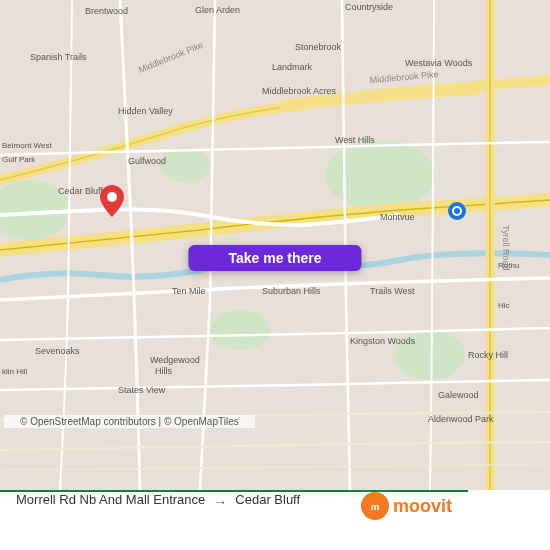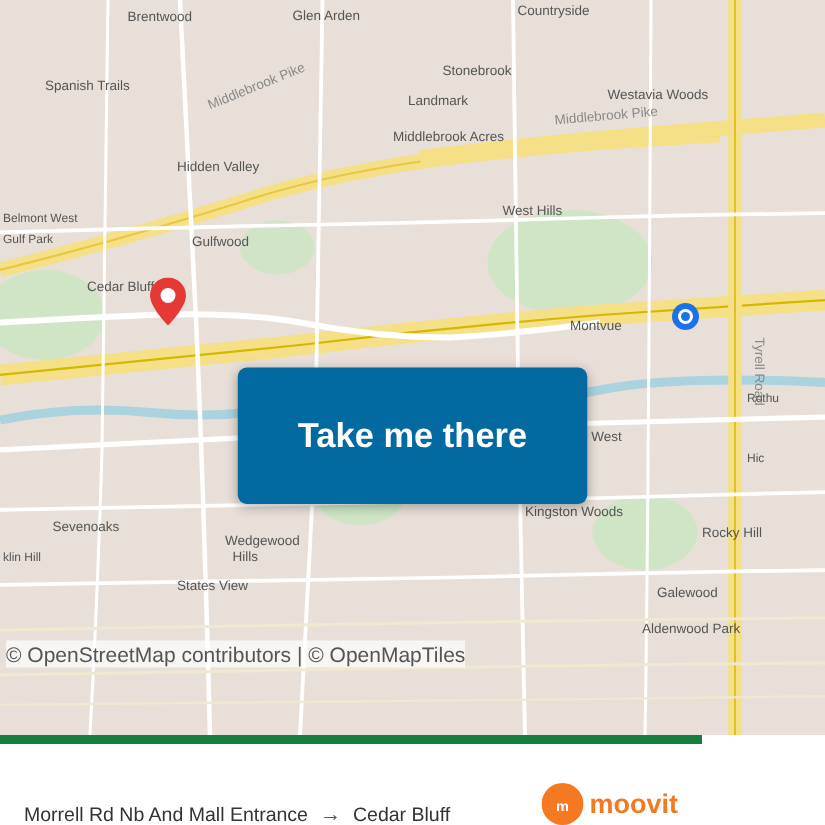--- a/index.html
+++ b/index.html
@@ -19,34 +19,34 @@
       top: 0; left: 0;
       width: 100%; height: 100%;
     }
 
     
     #bottom-bar {
       width: 468px;
       height: 60px;
       background: #fff;
       display: flex;
-      align-items: flex-end;
+      align-items: flex-start;
       padding: 0 16px;
-      border-top: 6px solid #15803d;
+      border-top: 2px solid #15803d;
       gap: 8px;
     }
 
     #attribution {
       position: absolute;
-      bottom: 45px;
+      bottom: 62px;
       left: 4px;
-      font-size: 14px;
+      font-size: 10px;
       color: #555;
       background: rgba(255,255,255,0.7);
-      padding: 1px 0;
+      padding: 1px 16px;
     }
 
     .route-label {
       font-size: 13px;
       color: #333;
       white-space: nowrap;
     }
 
     .route-arrow {
       font-size: 14px;
@@ -76,26 +76,26 @@
       font-weight: bold;
       color: #f47920;
     }
 
     
     #take-me-there-btn {
       position: absolute;
       left: 50%;
       top: 245px;
       transform: translateX(-50%);
-      background: #0369a1;
+      background: #6d28d9;
       color: #fff;
       border: none;
       border-radius: 6px;
-      padding: 32px 40px;
-      font-size: 23px;
+      padding: 5px 40px;
+      font-size: 14px;
       font-weight: bold;
       cursor: pointer;
       white-space: nowrap;
       box-shadow: 0 2px 8px rgba(0,0,0,0.3);
       z-index: 10;
     }
 
     
     .map-pin {
       position: absolute;

